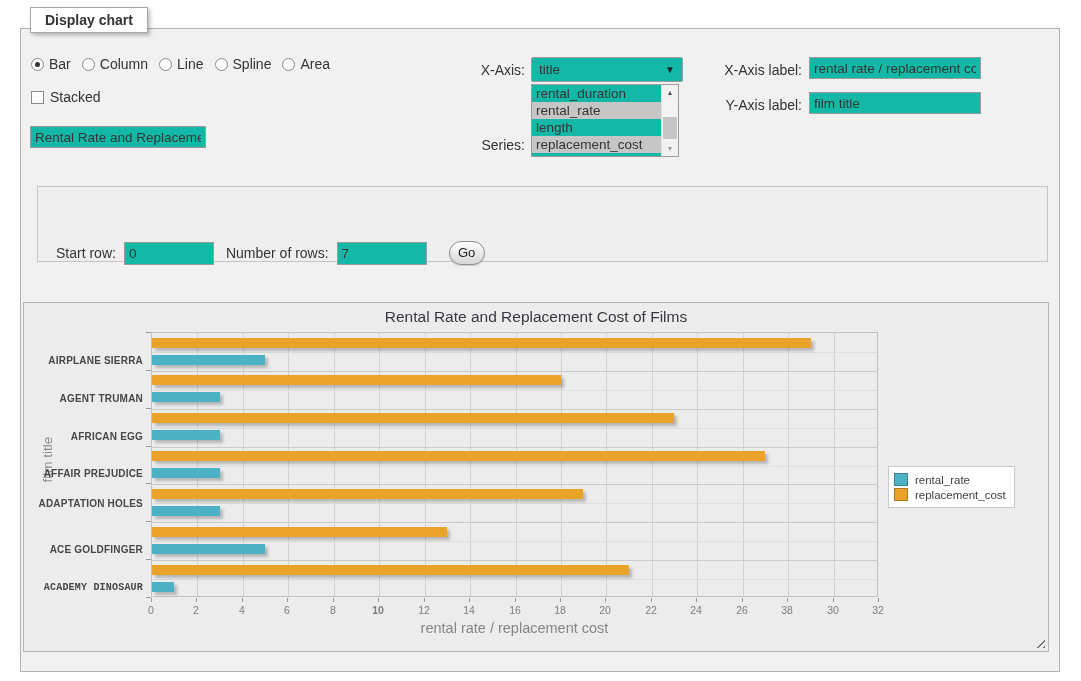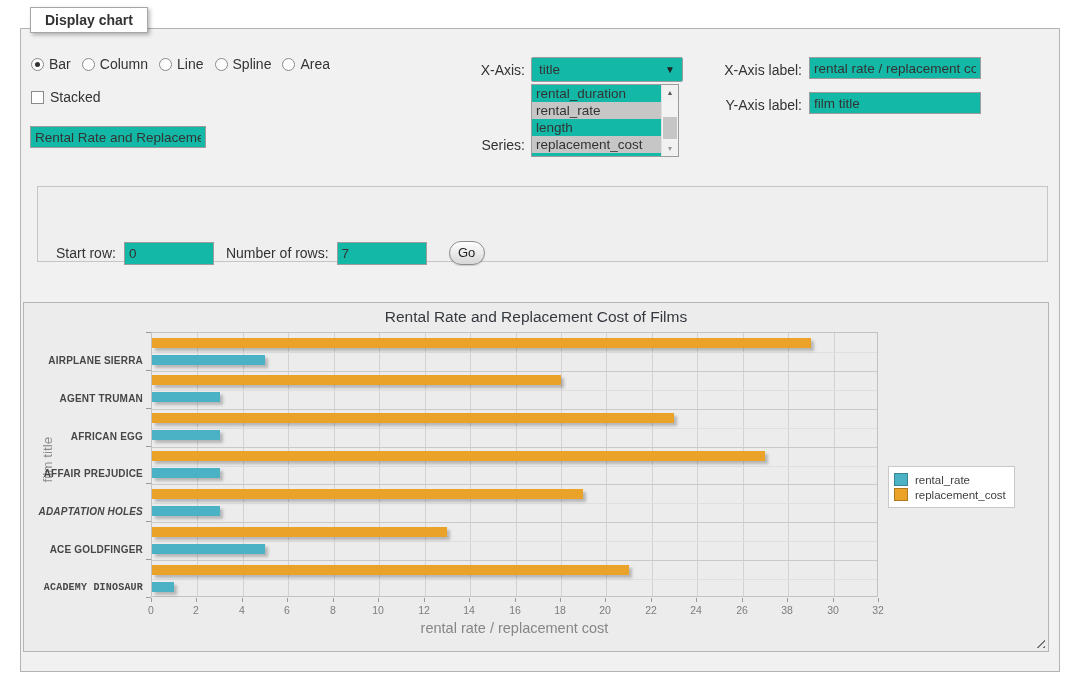--- a/index.html
+++ b/index.html
@@ -197,21 +197,21 @@
         <div class="bar" style="top: 194px; width: 295px; background: rgb(234, 162, 40);"></div>
         <div class="bar" style="top: 211px; width: 113px; background: rgb(75, 178, 197);"></div>
         <div class="bar" style="top: 232px; width: 477px; background: rgb(234, 162, 40);"></div>
         <div class="bar" style="top: 249px; width: 22px; background: rgb(75, 178, 197);"></div>
       </div>
     <div id="cat-labels">
         <div class="cat-label" style="left: 7px; top: 43px;">AIRPLANE SIERRA</div>
         <div class="cat-label" style="left: 7px; top: 81px;">AGENT TRUMAN</div>
         <div class="cat-label" style="left: 7px; top: 119px;">AFRICAN EGG</div>
         <div class="cat-label" style="left: 7px; top: 156px;">AFFAIR PREJUDICE</div>
-        <div class="cat-label" style="left: 7px; top: 194px; font-style: italic;">ADAPTATION HOLES</div>
+        <div class="cat-label" style="left: 7px; top: 186px;">ADAPTATION HOLES</div>
         <div class="cat-label" style="left: 7px; top: 232px;">ACE GOLDFINGER</div>
         <div class="cat-label" style="left: 7px; top: 270px; font-family: Liberation Mono, monospace;">ACADEMY DINOSAUR</div>
       </div>
     <div id="axis-decor">
         <div class="ytick-mark" style="left: 122px; top: 29px;"></div>
         <div class="ytick-mark" style="left: 122px; top: 67px;"></div>
         <div class="ytick-mark" style="left: 122px; top: 105px;"></div>
         <div class="ytick-mark" style="left: 122px; top: 143px;"></div>
         <div class="ytick-mark" style="left: 122px; top: 180px;"></div>
         <div class="ytick-mark" style="left: 122px; top: 218px;"></div>
@@ -221,21 +221,21 @@
         <div class="xtick-label" style="left: 127px; top: 301px;">0</div>
         <div class="xtick-mark" style="left: 172px; top: 295px;"></div>
         <div class="xtick-label" style="left: 172px; top: 301px;">2</div>
         <div class="xtick-mark" style="left: 218px; top: 295px;"></div>
         <div class="xtick-label" style="left: 218px; top: 301px;">4</div>
         <div class="xtick-mark" style="left: 263px; top: 295px;"></div>
         <div class="xtick-label" style="left: 263px; top: 301px;">6</div>
         <div class="xtick-mark" style="left: 309px; top: 295px;"></div>
         <div class="xtick-label" style="left: 309px; top: 301px;">8</div>
         <div class="xtick-mark" style="left: 354px; top: 295px;"></div>
-        <div class="xtick-label" style="left: 354px; top: 301px;">10</div>
+        <div class="xtick-label" style="left: 354px; top: 301px; font-weight: bold;">10</div>
         <div class="xtick-mark" style="left: 400px; top: 295px;"></div>
         <div class="xtick-label" style="left: 400px; top: 301px;">12</div>
         <div class="xtick-mark" style="left: 445px; top: 295px;"></div>
         <div class="xtick-label" style="left: 445px; top: 301px;">14</div>
         <div class="xtick-mark" style="left: 491px; top: 295px;"></div>
         <div class="xtick-label" style="left: 491px; top: 301px;">16</div>
         <div class="xtick-mark" style="left: 536px; top: 295px;"></div>
         <div class="xtick-label" style="left: 536px; top: 301px;">18</div>
         <div class="xtick-mark" style="left: 581px; top: 295px;"></div>
         <div class="xtick-label" style="left: 581px; top: 301px;">20</div>

